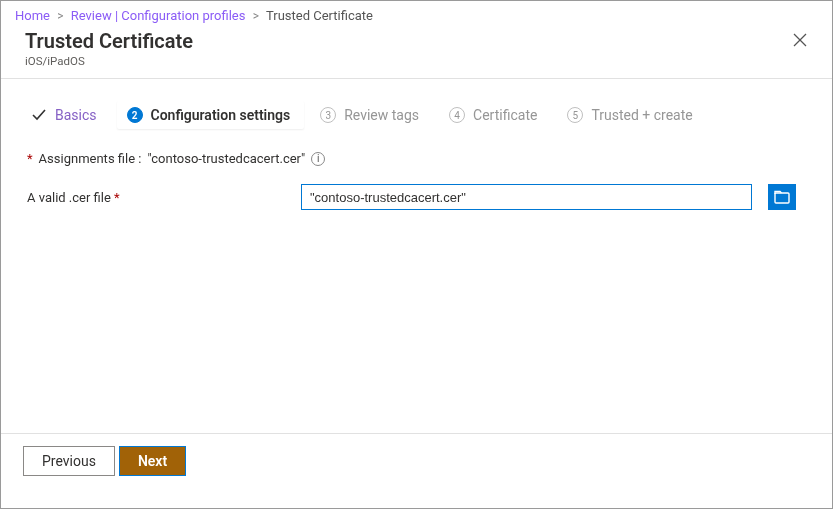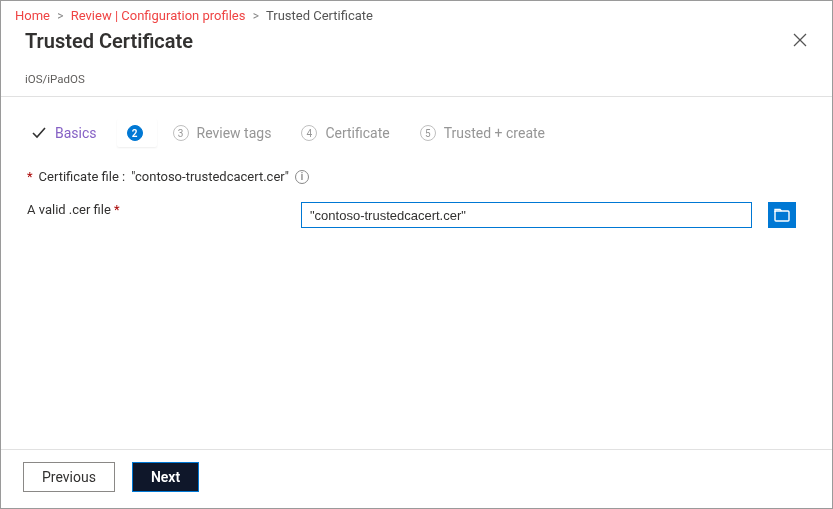--- a/index.html
+++ b/index.html
@@ -14,21 +14,21 @@
     border: 1px solid #9a9a9a;
     display: flex;
     flex-direction: column;
     overflow: hidden;
   }
   .breadcrumb {
     padding: 7px 14px 4px 14px;
     font-size: 13px;
   }
   .breadcrumb a {
-    color: #ef4444;
+    color: #8b5cf6;
     text-decoration: none;
   }
   .breadcrumb .sep {
     color: #888;
     margin: 0 4px;
     font-size: 12px;
   }
   .breadcrumb .current {
     color: #555;
   }
@@ -40,21 +40,21 @@
   .header-titles { flex: 1; }
   .page-title {
     font-size: 20px;
     font-weight: 600;
     margin: 0;
     color: #323130;
   }
   .page-subtitle {
     font-size: 11.5px;
     color: #605e5c;
-    margin-top: 19px;
+    margin-top: 1px;
   }
   .close-btn {
     font-size: 16px;
     width: 28px; height: 28px;
     line-height: 26px;
     text-align: center;
     color: #555;
     cursor: pointer;
   }
   .divider {
@@ -117,20 +117,21 @@
   }
   .req { color: #a80000; }
   .info-ico {
     width: 14px; height: 14px; border:1px solid #888; border-radius:50%;
     display:inline-flex; align-items:center; justify-content:center;
     font-size:10px; color:#555;
     cursor: help;
   }
   .form-row {
     display: flex;
+    align-items: center;
     gap: 16px;
   }
   .form-label {
     width: 258px;
     font-size: 13px;
     color: #323130;
   }
   .file-input {
     flex: 1;
     height: 26px;
@@ -144,37 +145,37 @@
   .browse-btn {
     width: 28px; height: 26px;
     border: 1px dashed #0078d4;
     background: #0078d4;
     display: flex; align-items: center; justify-content: center;
     cursor: pointer;
   }
   .browse-btn svg { stroke:#fff; fill:none; }
   .footer {
     border-top: 1px solid #e1e1e1;
-    padding: 12px 22px 16px 22px;
-    display: flex;
-    gap: 17px;
+    padding: 12px 22px 32px 22px;
+    display: flex;
+    gap: 4px;
   }
   .btn {
     height: 30px;
     padding: 0 18px;
     font-size: 14px;
     border: 1px solid #8a8886;
     background: #fff;
     color: #323130;
     cursor: pointer;
     font-family: inherit;
   }
   .btn.primary {
     border-color: #0078d4;
-    background: #0f172a;
+    background: #a16207;
     color: #fff;
     font-weight: 600;
   }
 </style>
 </head>
 <body>
 
 <div class="breadcrumb">
   <a href="#">Home</a>
   <span class="sep">&gt;</span>
@@ -202,38 +203,39 @@
 
   <div class="stepper">
     <div class="step done">
       <svg width="16" height="16" viewBox="0 0 16 16" fill="none" stroke-width="1.6">
           <polyline points="2,8 6,12 14,3"></polyline>
         </svg>
       <span>Basics</span>
     </div>
     <div class="step current">
       <span class="circle">2</span>
+      <span>Configuration settings</span>
     </div>
     <div class="step">
       <span class="circle">3</span>
       <span>Review tags</span>
     </div>
     <div class="step">
       <span class="circle">4</span>
       <span>Certificate</span>
     </div>
     <div class="step">
       <span class="circle">5</span>
       <span>Trusted + create</span>
     </div>
   </div>
 
   <div class="cert-label">
     <span class="req">*</span>
-    <span>Certificate file :</span>
+    <span>Assignments file :</span>
     <span>"contoso-trustedcacert.cer"</span>
     <span class="info-ico">i</span>
   </div>
 
   <div class="form-row">
     <div class="form-label">
       <span>A valid .cer file</span>
       <span class="req"> *</span>
     </div>
     <input class="file-input" type="text" value="&quot;contoso-trustedcacert.cer&quot;" style="">

